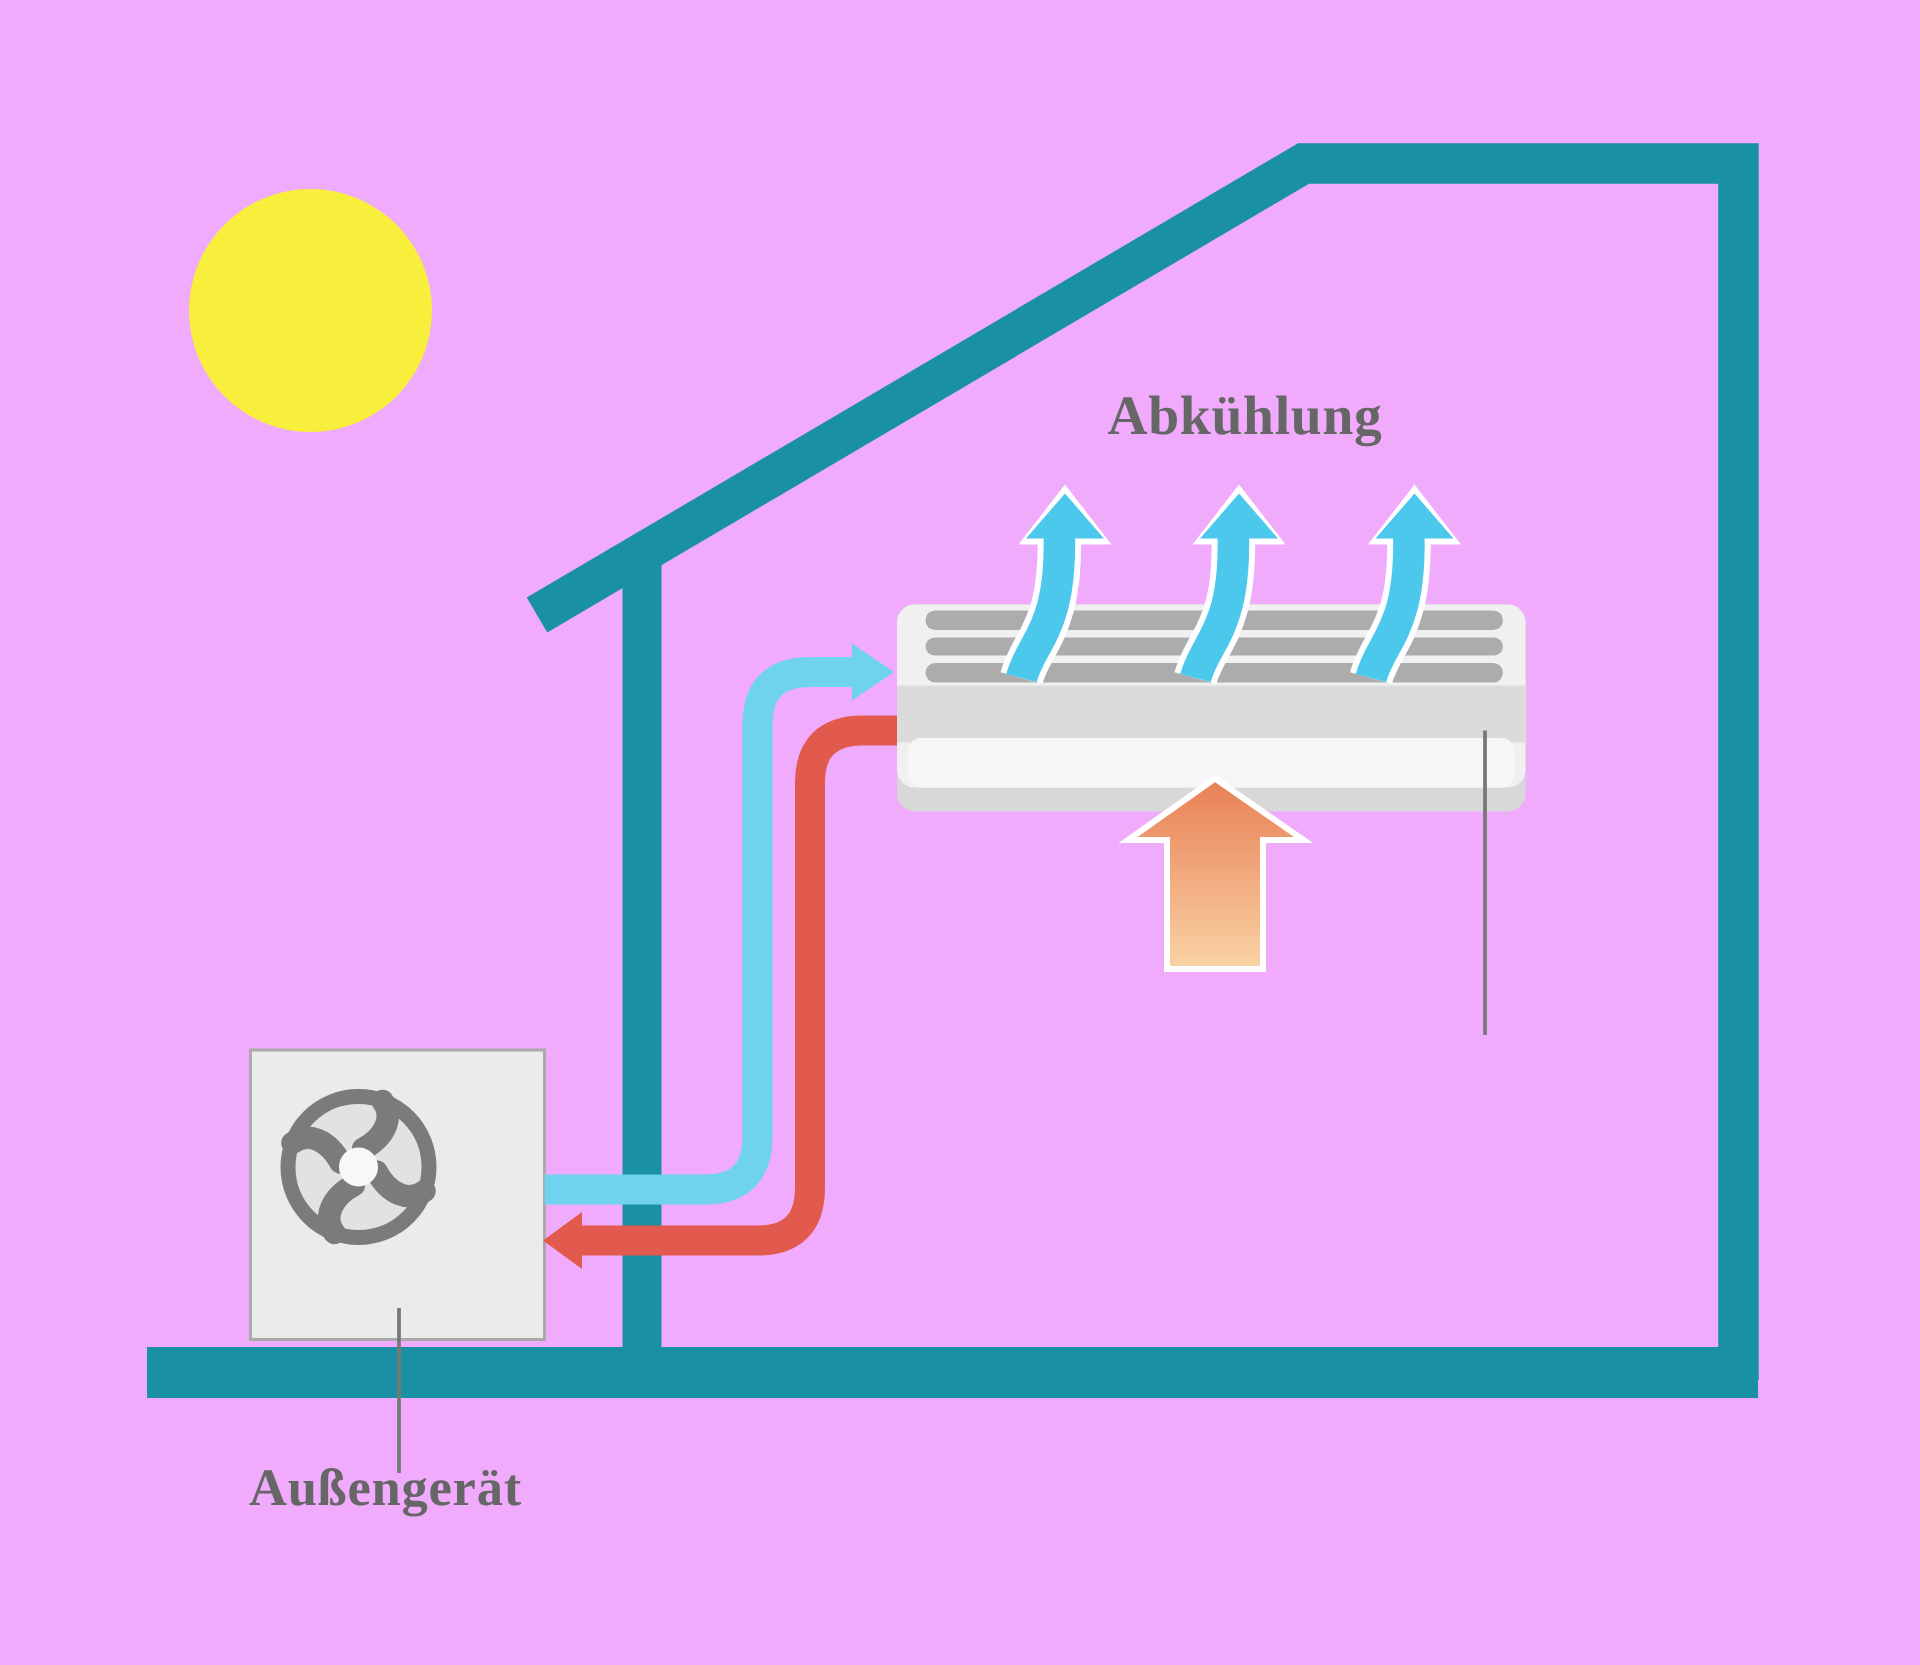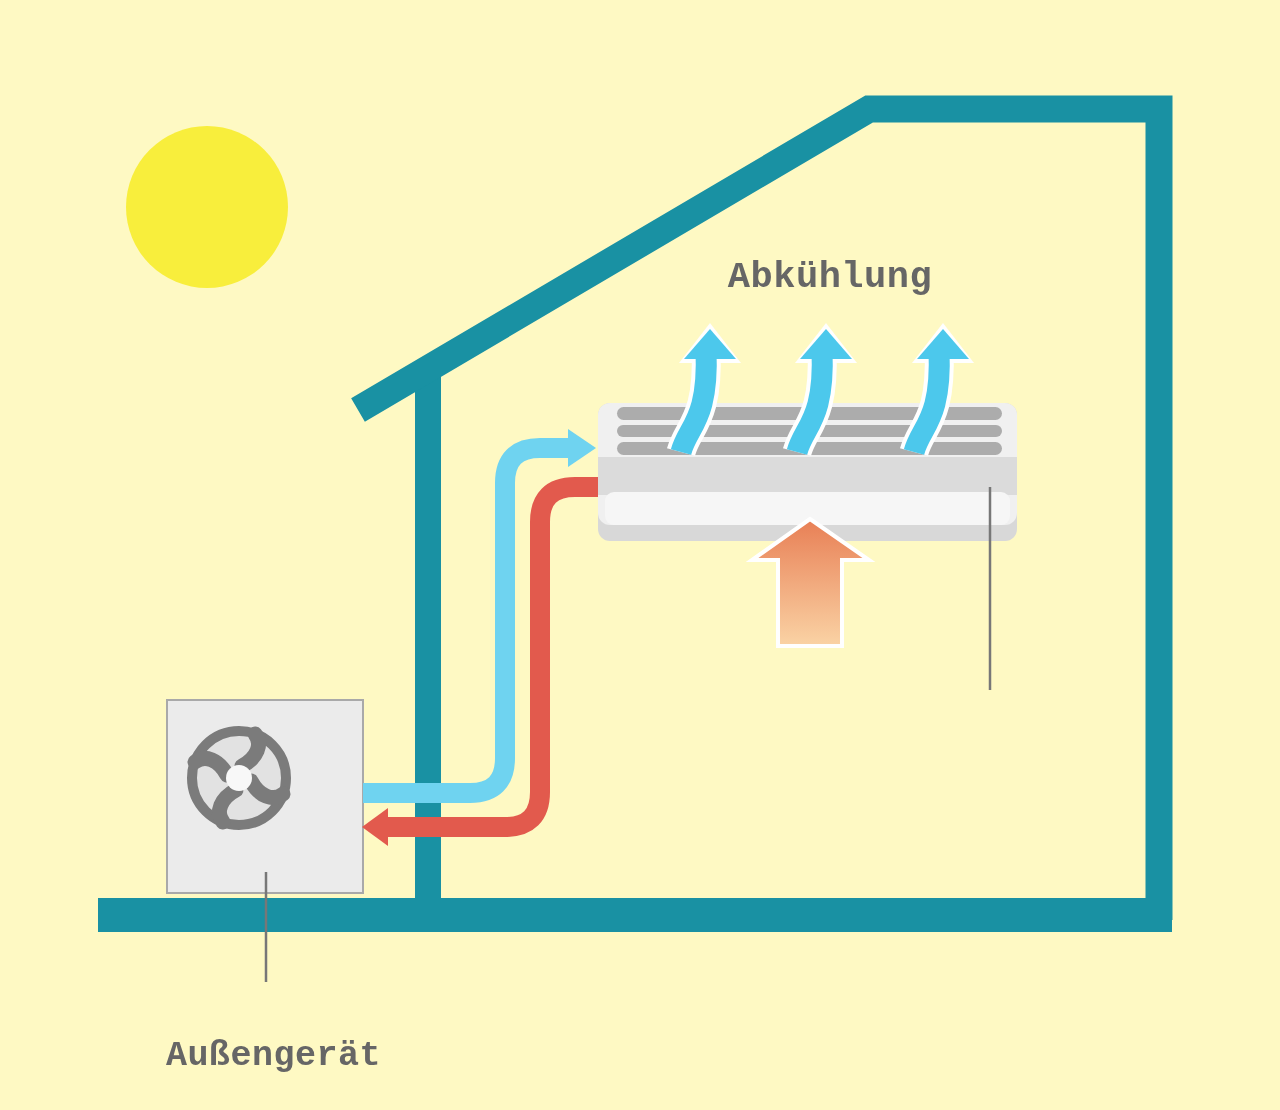--- a/index.html
+++ b/index.html
@@ -1,33 +1,33 @@
 <!DOCTYPE html>
 <html style="--house: #1991A3; --sun: #F8EE3C; --cool-air: #4CC8EC; --pipe-cold: #6FD3F0; --pipe-hot: #E25A4D; --warm-top: #E87F55; --warm-bottom: #FAD3A5; --unit-body: #F0F0F0; --unit-band: #DBDBDB; --unit-panel: #F6F6F6; --unit-shadow: #D8D8D8; --slat: #ACACAC; --outdoor-body: #EBEBEB; --outdoor-border: #A9A9A9; --fan: #7B7B7B; --fan-inner: #E2E2E2; --fan-hub: #F8F8F8; --text: #666666; --leader: #777777;"><head>
 <meta charset="utf-8">
 <style>
   html,body{margin:0;padding:0;background:#ffffff;}
   .canvas{
     position:relative;
     width:1280px;height:1110px;
-    background:#fef9c3;
+    background:#f0abfc;
     overflow:hidden;
-    font-family:Liberation Mono, monospace;
+    font-family:Liberation Serif, serif;
   }
   .canvas svg{position:absolute;left:0;top:0;}
   .diagram-label{
     position:absolute;
     font-weight:700;
     color:var(--text,#666666);
     letter-spacing:0.5px;
     white-space:nowrap;
   }
   .label-cooling{left:680px;top:256px;width:300px;text-align:center;font-size:37px;}
   .label-indoor{left:898px;top:704px;font-size:35px;}
-  .label-outdoor{left:166px;top:1036px;font-size:35px;}
+  .label-outdoor{left:166px;top:972px;font-size:35px;}
 </style>
 </head>
 <body>
 
 <div class="canvas">
 
   <svg width="1280" height="1110" viewBox="0 0 1280 1110">
     <defs>
       <linearGradient id="warmGrad" x1="0" y1="519" x2="0" y2="646" gradientUnits="userSpaceOnUse">
         <stop offset="0" style="stop-color:var(--warm-top,#E87F55)"></stop>

